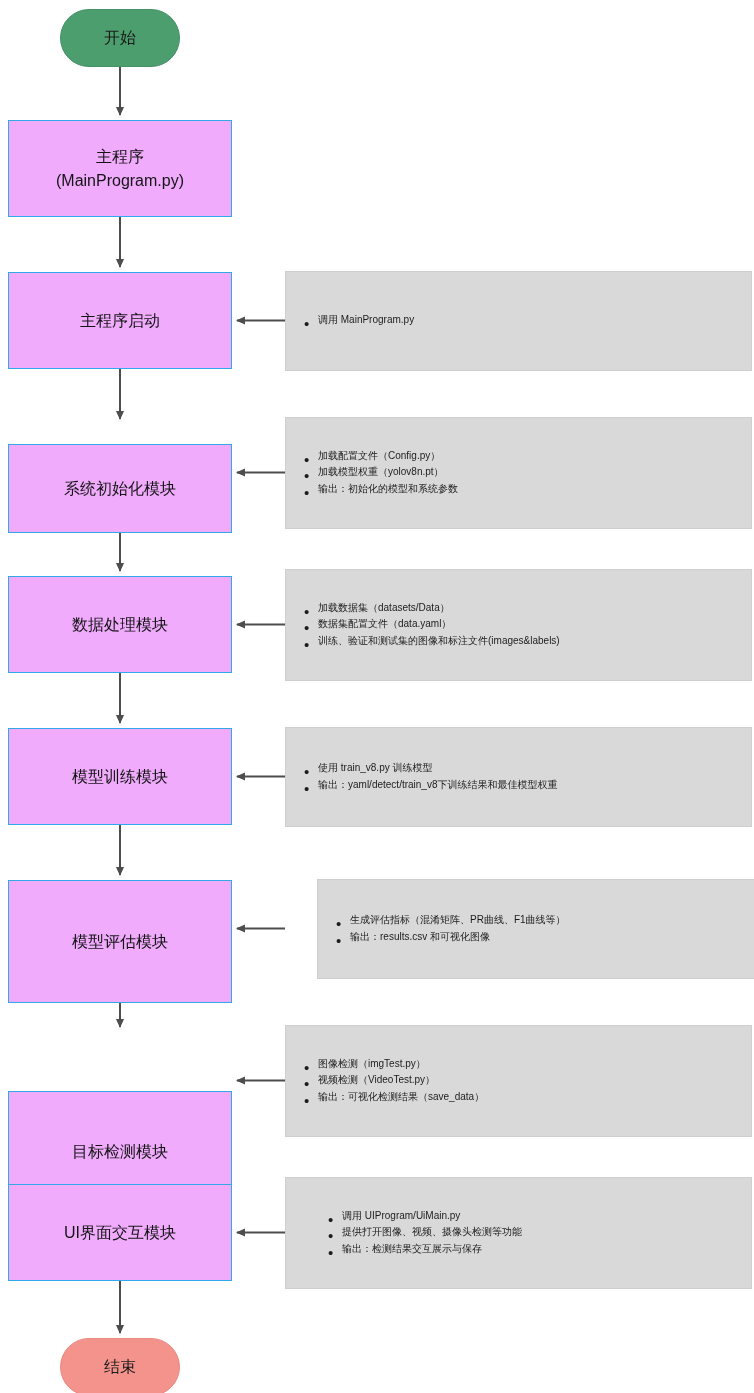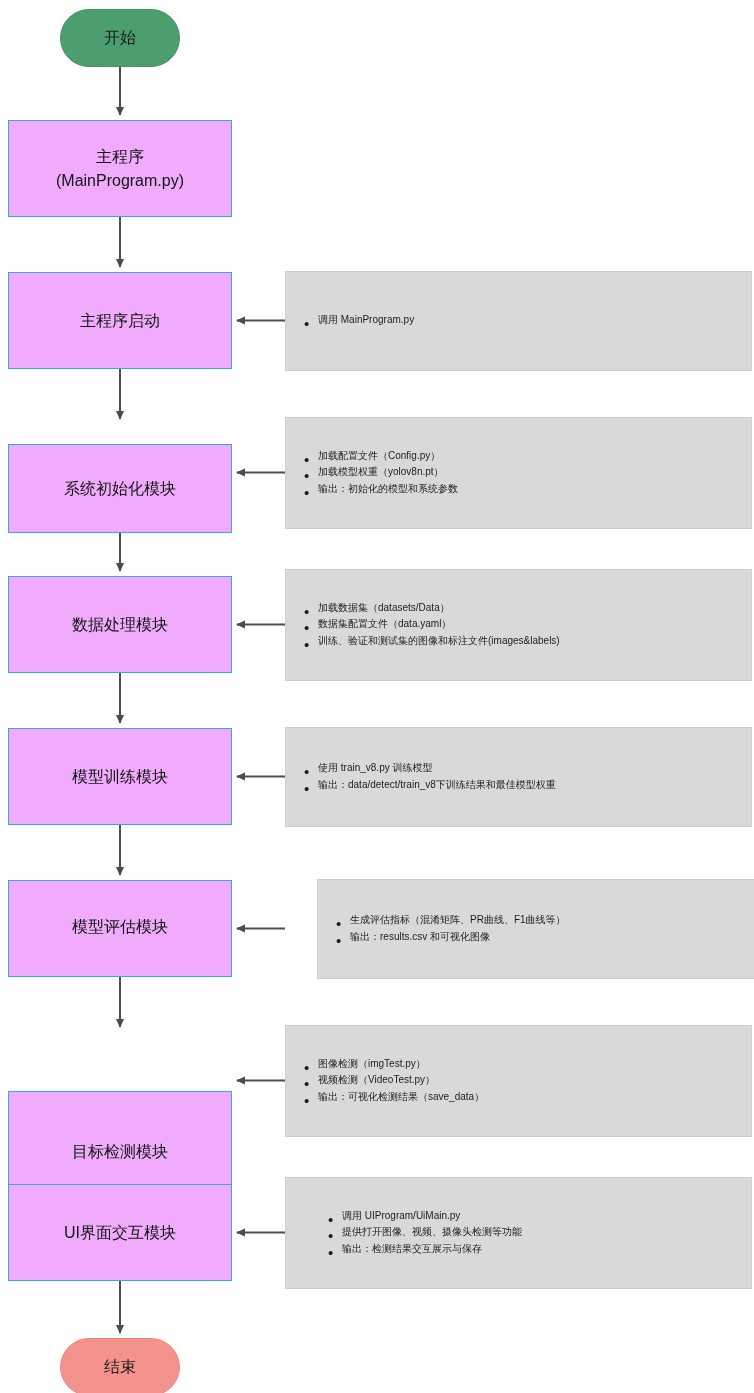--- a/index.html
+++ b/index.html
@@ -144,21 +144,21 @@
       </div>
       <div class="node node-process" style="top: 424px; height: 89px; margin-top: 20px;">
         <span class="node-label">系统初始化模块</span>
       </div>
       <div class="node node-process" style="top: 576px; height: 97px;">
         <span class="node-label">数据处理模块</span>
       </div>
       <div class="node node-process" style="top: 728px; height: 97px;">
         <span class="node-label">模型训练模块</span>
       </div>
-      <div class="node node-process" style="top: 880px; height: 97px; font-family: Liberation Mono, monospace;">
+      <div class="node node-process" style="top: 880px; height: 123px;">
         <span class="node-label">模型评估模块</span>
       </div>
       <div class="node node-process" style="top: 1056px; height: 122px; margin-top: 35px;">
         <span class="node-label">目标检测模块</span>
       </div>
       <div class="node node-process" style="top: 1184px; height: 97px;">
         <span class="node-label">UI界面交互模块</span>
       </div>
     </div>
   <div id="note-boxes">
@@ -177,21 +177,21 @@
       <div class="note" style="top: 568.5px; height: 112px;">
         <ul class="note-list">
           <li>加载数据集（datasets/Data）</li>
           <li>数据集配置文件（data.yaml）</li>
           <li>训练、验证和测试集的图像和标注文件(images&amp;labels)</li>
         </ul>
       </div>
       <div class="note" style="top: 726.5px; height: 100px;">
         <ul class="note-list">
           <li>使用 train_v8.py 训练模型</li>
-          <li>输出：data/detect/train_v8下训练结果和最佳模型权重</li>
+          <li>输出：yaml/detect/train_v8下训练结果和最佳模型权重</li>
         </ul>
       </div>
       <div class="note" style="top: 878.5px; height: 100px; margin-left: 32px;">
         <ul class="note-list">
           <li>生成评估指标（混淆矩阵、PR曲线、F1曲线等）</li>
           <li>输出：results.csv 和可视化图像</li>
         </ul>
       </div>
       <div class="note" style="top: 1024.5px; height: 112px;">
         <ul class="note-list">

